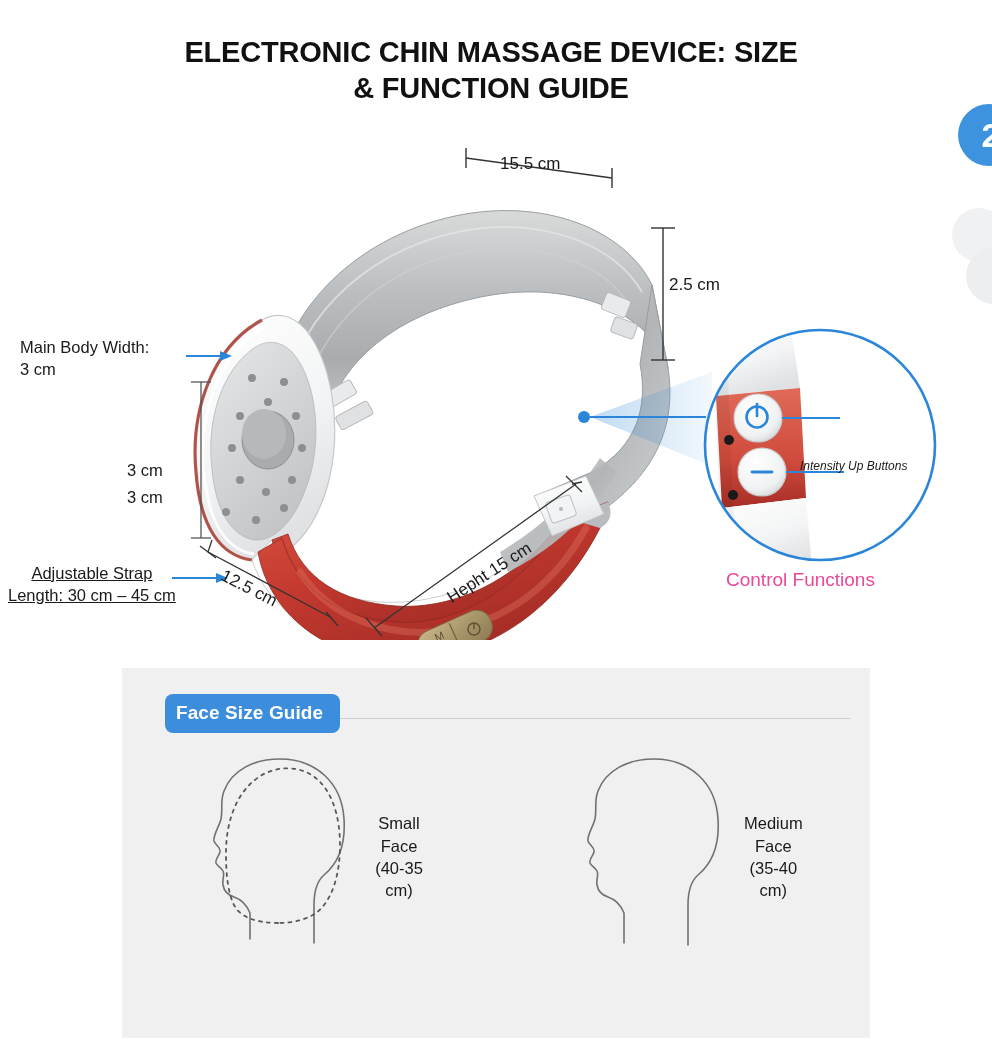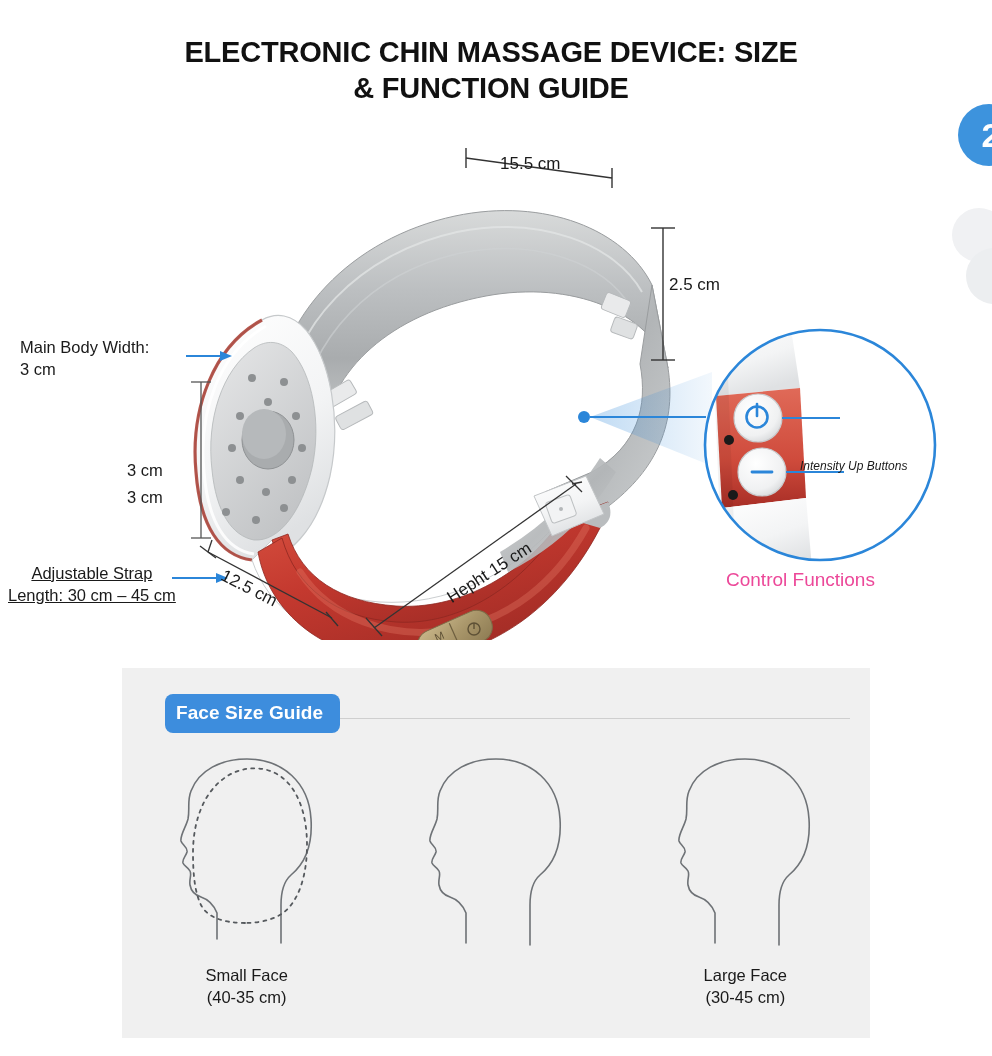--- a/index.html
+++ b/index.html
@@ -146,21 +146,21 @@
     position: absolute;
     left: 0; top: 82px;
     width: 748px;
     display: flex;
     justify-content: space-around;
     align-items: flex-start;
   }
   .face-col {
     width: 238px;
     display: flex;
-    flex-direction: column;
+    flex-direction: row;
     align-items: center;
   }
   .face-svg-wrap { height: 200px; display:flex; align-items:center; justify-content:center;}
   .face-label {
     margin-top: 14px;
     text-align: center;
     font-size: 16.5px;
     color: #1a1a1a;
     line-height: 1.35;
   }
@@ -463,42 +463,20 @@
                      C 36,66 48,36 72,22
                      C 86,14 104,13 118,20
                      C 140,31 150,60 150,92
                      C 150,122 142,148 126,160
                      C 116,167 102,170 88,170 Z" fill="none" stroke="#55595d" stroke-width="1.8" stroke-dasharray="3 5" stroke-linecap="round"></path>
           </svg>
         </div>
         <div class="face-label">
           <div>Small Face</div>
           <div>(40-35 cm)</div>
-        </div>
-      </div>
-
-      <div class="face-col">
-        <div class="face-svg-wrap">
-          <svg width="180" height="195" viewBox="0 0 180 195">
-            <path d="M 60,190
-                     L 60,160
-                     C 56,150 50,146 44,144
-                     C 38,142 34,138 33,132
-                     C 32,126 35,122 33,118
-                     C 31,114 27,113 26,110
-                     C 25,106 29,103 30,99
-                     C 31,94 25,92 24,88
-                     C 23,82 29,74 31,66
-                     C 33,56 30,48 34,38
-                     C 42,17 64,6 90,6
-                     C 126,6 152,30 154,66
-                     C 156,96 146,112 134,122
-                     C 126,129 124,140 124,152
-                     L 124,192" fill="none" stroke="#6e7276" stroke-width="1.6" stroke-linecap="round" stroke-linejoin="round"></path>
-          </svg>
         </div>
       </div>
 
       <div class="face-col">
         <div class="face-svg-wrap">
           <svg width="180" height="195" viewBox="0 0 180 195">
             <path d="M 60,190
                      L 60,160
                      C 56,150 50,146 44,144
                      C 38,142 34,138 33,132
@@ -509,21 +487,22 @@
                      C 23,82 29,74 31,66
                      C 33,56 30,48 34,38
                      C 42,17 64,6 90,6
                      C 126,6 152,30 154,66
                      C 156,96 146,112 134,122
                      C 126,129 124,140 124,152
                      L 124,192" fill="none" stroke="#6e7276" stroke-width="1.6" stroke-linecap="round" stroke-linejoin="round"></path>
           </svg>
         </div>
         <div class="face-label">
-          <div>Large Face</div>
-          <div>(30-45 cm)</div>
+          <div>Medium Face</div>
+          <div>(35-40 cm)</div>
         </div>
       </div>
 
+
     </div>
   </div>
 
 </div>
 
 </body></html>

